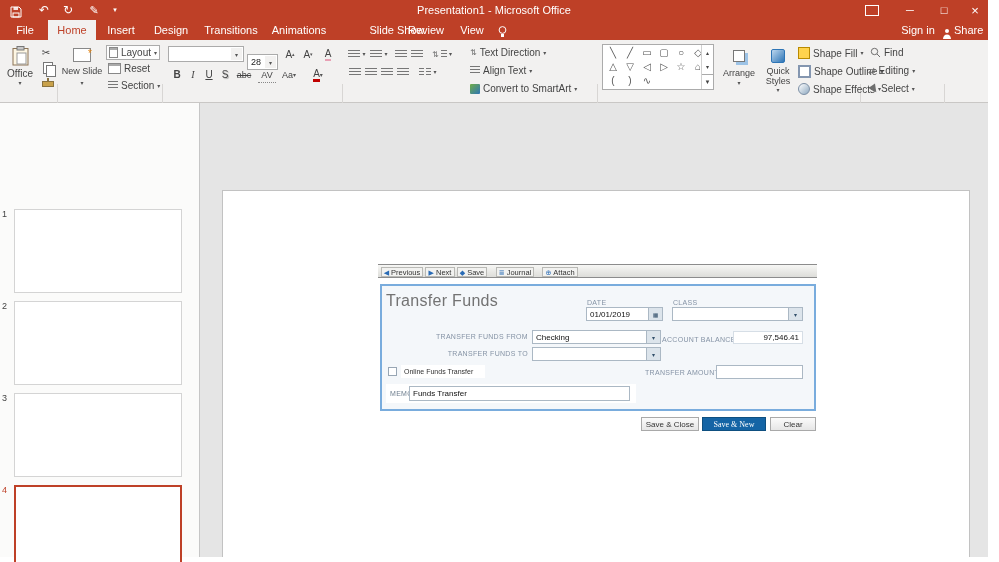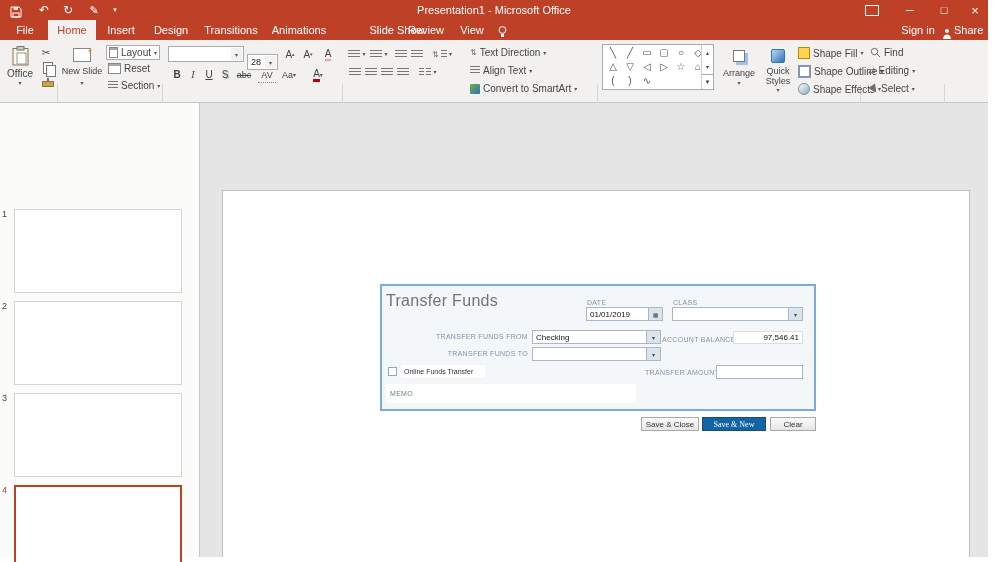--- a/index.html
+++ b/index.html
@@ -323,20 +323,42 @@
     <div class="thumb" style="top:198px;"></div>
     <div class="thumbnum" style="top:290px;">3</div>
     <div class="thumb" style="top:290px;"></div>
     <div class="thumbnum" style="top:382px;color:#BE4027;">4</div>
     <div class="thumb sel" style="top:382px;"></div>
   </div>
 
   <div class="a" style="left:200px;top:103px;width:788px;height:454px;background:#E5E5E5;"></div>
   <div class="slide"></div>
 
+  <div class="a" style="left:378px;top:264px;width:439px;height:14px;background:linear-gradient(#F7F7F5,#DDDDD9);border-top:1px solid #8C8C8C;border-bottom:1px solid #8C8C8C;box-sizing:border-box;">
+    <div class="qtbbtn" style="left:3px;width:42px;">
+      <span class="qtbico">◀</span>
+      <span>Previous</span>
+    </div>
+    <div class="qtbbtn" style="left:47px;width:30px;">
+      <span class="qtbico">▶</span>
+      <span>Next</span>
+    </div>
+    <div class="qtbbtn" style="left:79px;width:30px;">
+      <span class="qtbico">◆</span>
+      <span>Save</span>
+    </div>
+    <div class="qtbbtn" style="left:118px;width:38px;">
+      <span class="qtbico">≣</span>
+      <span>Journal</span>
+    </div>
+    <div class="qtbbtn" style="left:164px;width:36px;">
+      <span class="qtbico">⊕</span>
+      <span>Attach</span>
+    </div>
+  </div>
 
   <div class="a" style="left:380px;top:284px;width:436px;height:127px;background:#F4F7FA;border:2px solid #79ACDD;box-sizing:border-box;"></div>
   <div class="a" style="left:386px;top:292px;font-size:16px;color:#737373;letter-spacing:.3px;">Transfer Funds</div>
 
   <div class="qlab" style="left:587px;top:299px;">DATE</div>
   <div class="qfield" style="left:586px;top:307px;width:77px;height:14px;">
     <span>01/01/2019</span>
     <span class="qdd">▦</span>
   </div>
 
@@ -360,19 +382,22 @@
     <span class="qdd">▾</span>
   </div>
 
   <div class="chk" style="left:388px;top:367px;"></div>
   <div class="a fx" style="left:401px;top:365px;width:84px;height:13px;background:#fff;padding-left:3px;box-sizing:border-box;font-size:7px;color:#333;white-space:nowrap;">Online Funds Transfer</div>
   <div class="qlab" style="left:645px;top:369px;">TRANSFER AMOUNT</div>
   <div class="qfield" style="left:716px;top:365px;width:87px;height:14px;"></div>
 
   <div class="a" style="left:386px;top:384px;width:250px;height:19px;background:#fff;"></div>
   <div class="qlab" style="left:390px;top:390px;color:#6E7E8E;">MEMO</div>
+  <div class="qfield" style="left:409px;top:386px;width:221px;height:15px;">
+    <span>Funds Transfer</span>
+  </div>
 
   <div class="qbtn light" style="left:641px;width:58px;">Save &amp; Close</div>
   <div class="qbtn blue" style="left:702px;width:64px;font-family:Liberation Serif, serif;">Save &amp; New</div>
   <div class="qbtn light" style="left:770px;width:46px;">Clear</div>
 
  </div>
 </div>
 
 </body></html>

